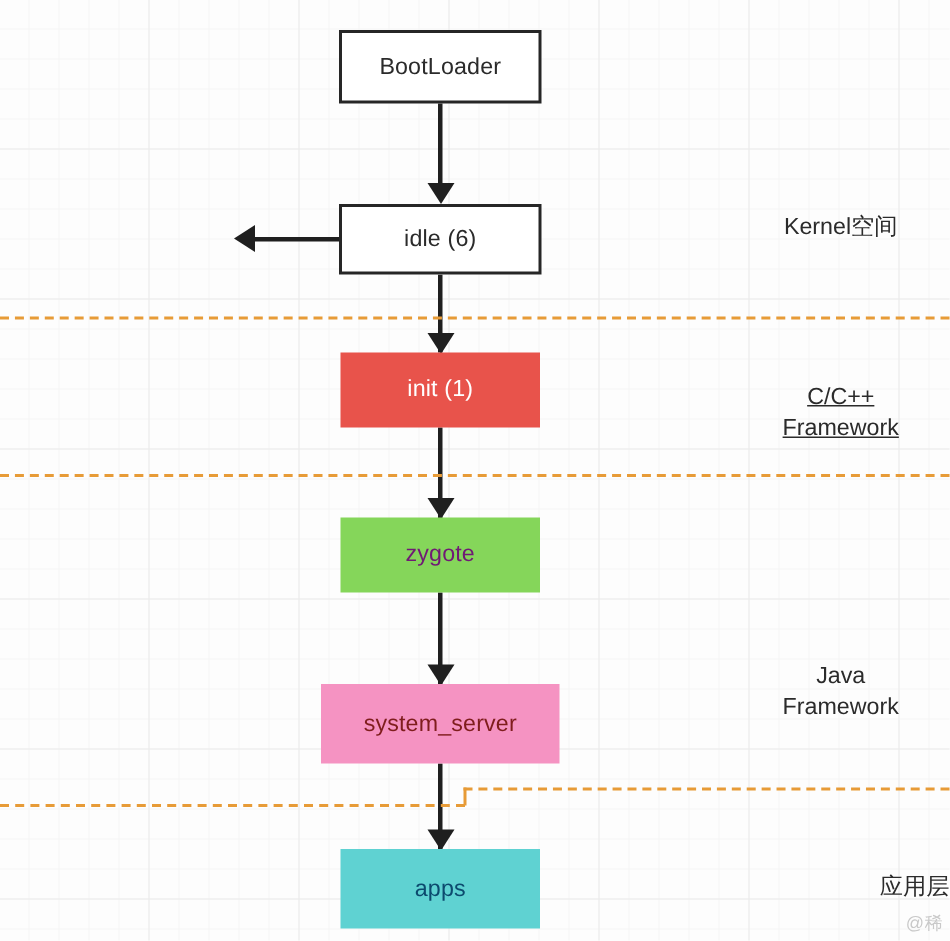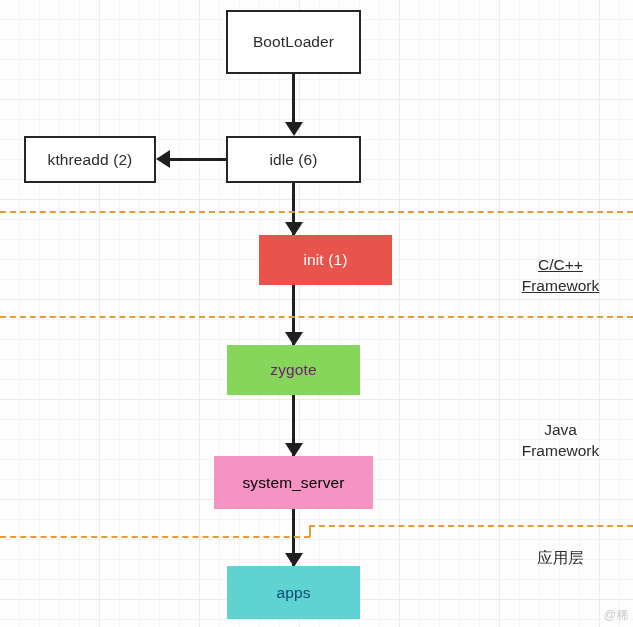--- a/index.html
+++ b/index.html
@@ -41,21 +41,21 @@
   }
   .node.plain {
     background: #ffffff;
     border: 2px solid #262626;
     color: #2b2b2b;
   }
   .node.filled {
     border: 0;
   }
 
-  #node-bootloader { left: 226px; top: 10px;  width: 135px; height: 64px; }
+  #node-bootloader { left: 226px; top: 20px;  width: 135px; height: 49px; }
   #node-kthreadd   { left: 24px;  top: 136px; width: 132px; height: 47px; }
   #node-idle       { left: 226px; top: 136px; width: 135px; height: 47px; }
   #node-init       { left: 227px; top: 235px; width: 133px; height: 50px; }
   #node-zygote     { left: 227px; top: 345px; width: 133px; height: 50px; }
   #node-system     { left: 214px; top: 456px; width: 159px; height: 53px; }
   #node-apps       { left: 227px; top: 566px; width: 133px; height: 53px; }
 
   
   .vline {
     position: absolute;
@@ -144,48 +144,46 @@
   <div class="dashline" style="left:0px; top:211px; width:633px;"></div>
   <div class="dashline" style="left:0px; top:316px; width:633px;"></div>
   <div class="dashline" style="left:0px;   top:536px; width:310px;"></div>
   <div class="dashline-v" style="left:309px; top:525px; height:12px;"></div>
   <div class="dashline" style="left:309px; top:525px; width:324px;"></div>
 
   <div id="node-bootloader" class="node plain">
     <span>BootLoader</span>
   </div>
 
-  <div id="node-kthreadd" class="node plain">
-    <span>kthreadd (2)</span>
-  </div>
 
   <div id="node-idle" class="node plain">
     <span>idle (6)</span>
   </div>
 
-  <div id="node-init" class="node filled" style="background:#e8534b; color:#ffffff;margin-left:32px;">
+  <div id="node-init" class="node filled" style="background:#e8534b; color:#ffffff;">
     <span>init (1)</span>
   </div>
 
   <div id="node-zygote" class="node filled" style="background:#85d65a; color:#701a75;">
     <span>zygote</span>
   </div>
 
-  <div id="node-system" class="node filled" style="background:#f593c2; color:#000000;">
+  <div id="node-system" class="node filled" style="background:#f593c2; color:#7f1d1d;">
     <span>system_server</span>
   </div>
 
   <div id="node-apps" class="node filled" style="background:#5fd2d2; color:#0c4a6e;">
     <span>apps</span>
   </div>
 
+  <div class="layer-label" style="left:488px; top:141px; width:145px;">Kernel空间</div>
 
   <div class="layer-label" style="left:488px; top:254px; width:145px;text-decoration:underline;">C/C++
 Framework</div>
 
-  <div class="layer-label" style="left:488px; top:419px; width:145px;">Java
+  <div class="layer-label" style="left:488px; top:440px; width:145px;">Java
 Framework</div>
 
-  <div class="layer-label" style="left:488px; top:547px; width:145px;">应用层</div>
+  <div class="layer-label" style="left:488px; top:581px; width:145px;text-align:right;">应用层</div>
 
   <div id="watermark">@稀</div>
 
 </div>
 
 </body></html>

